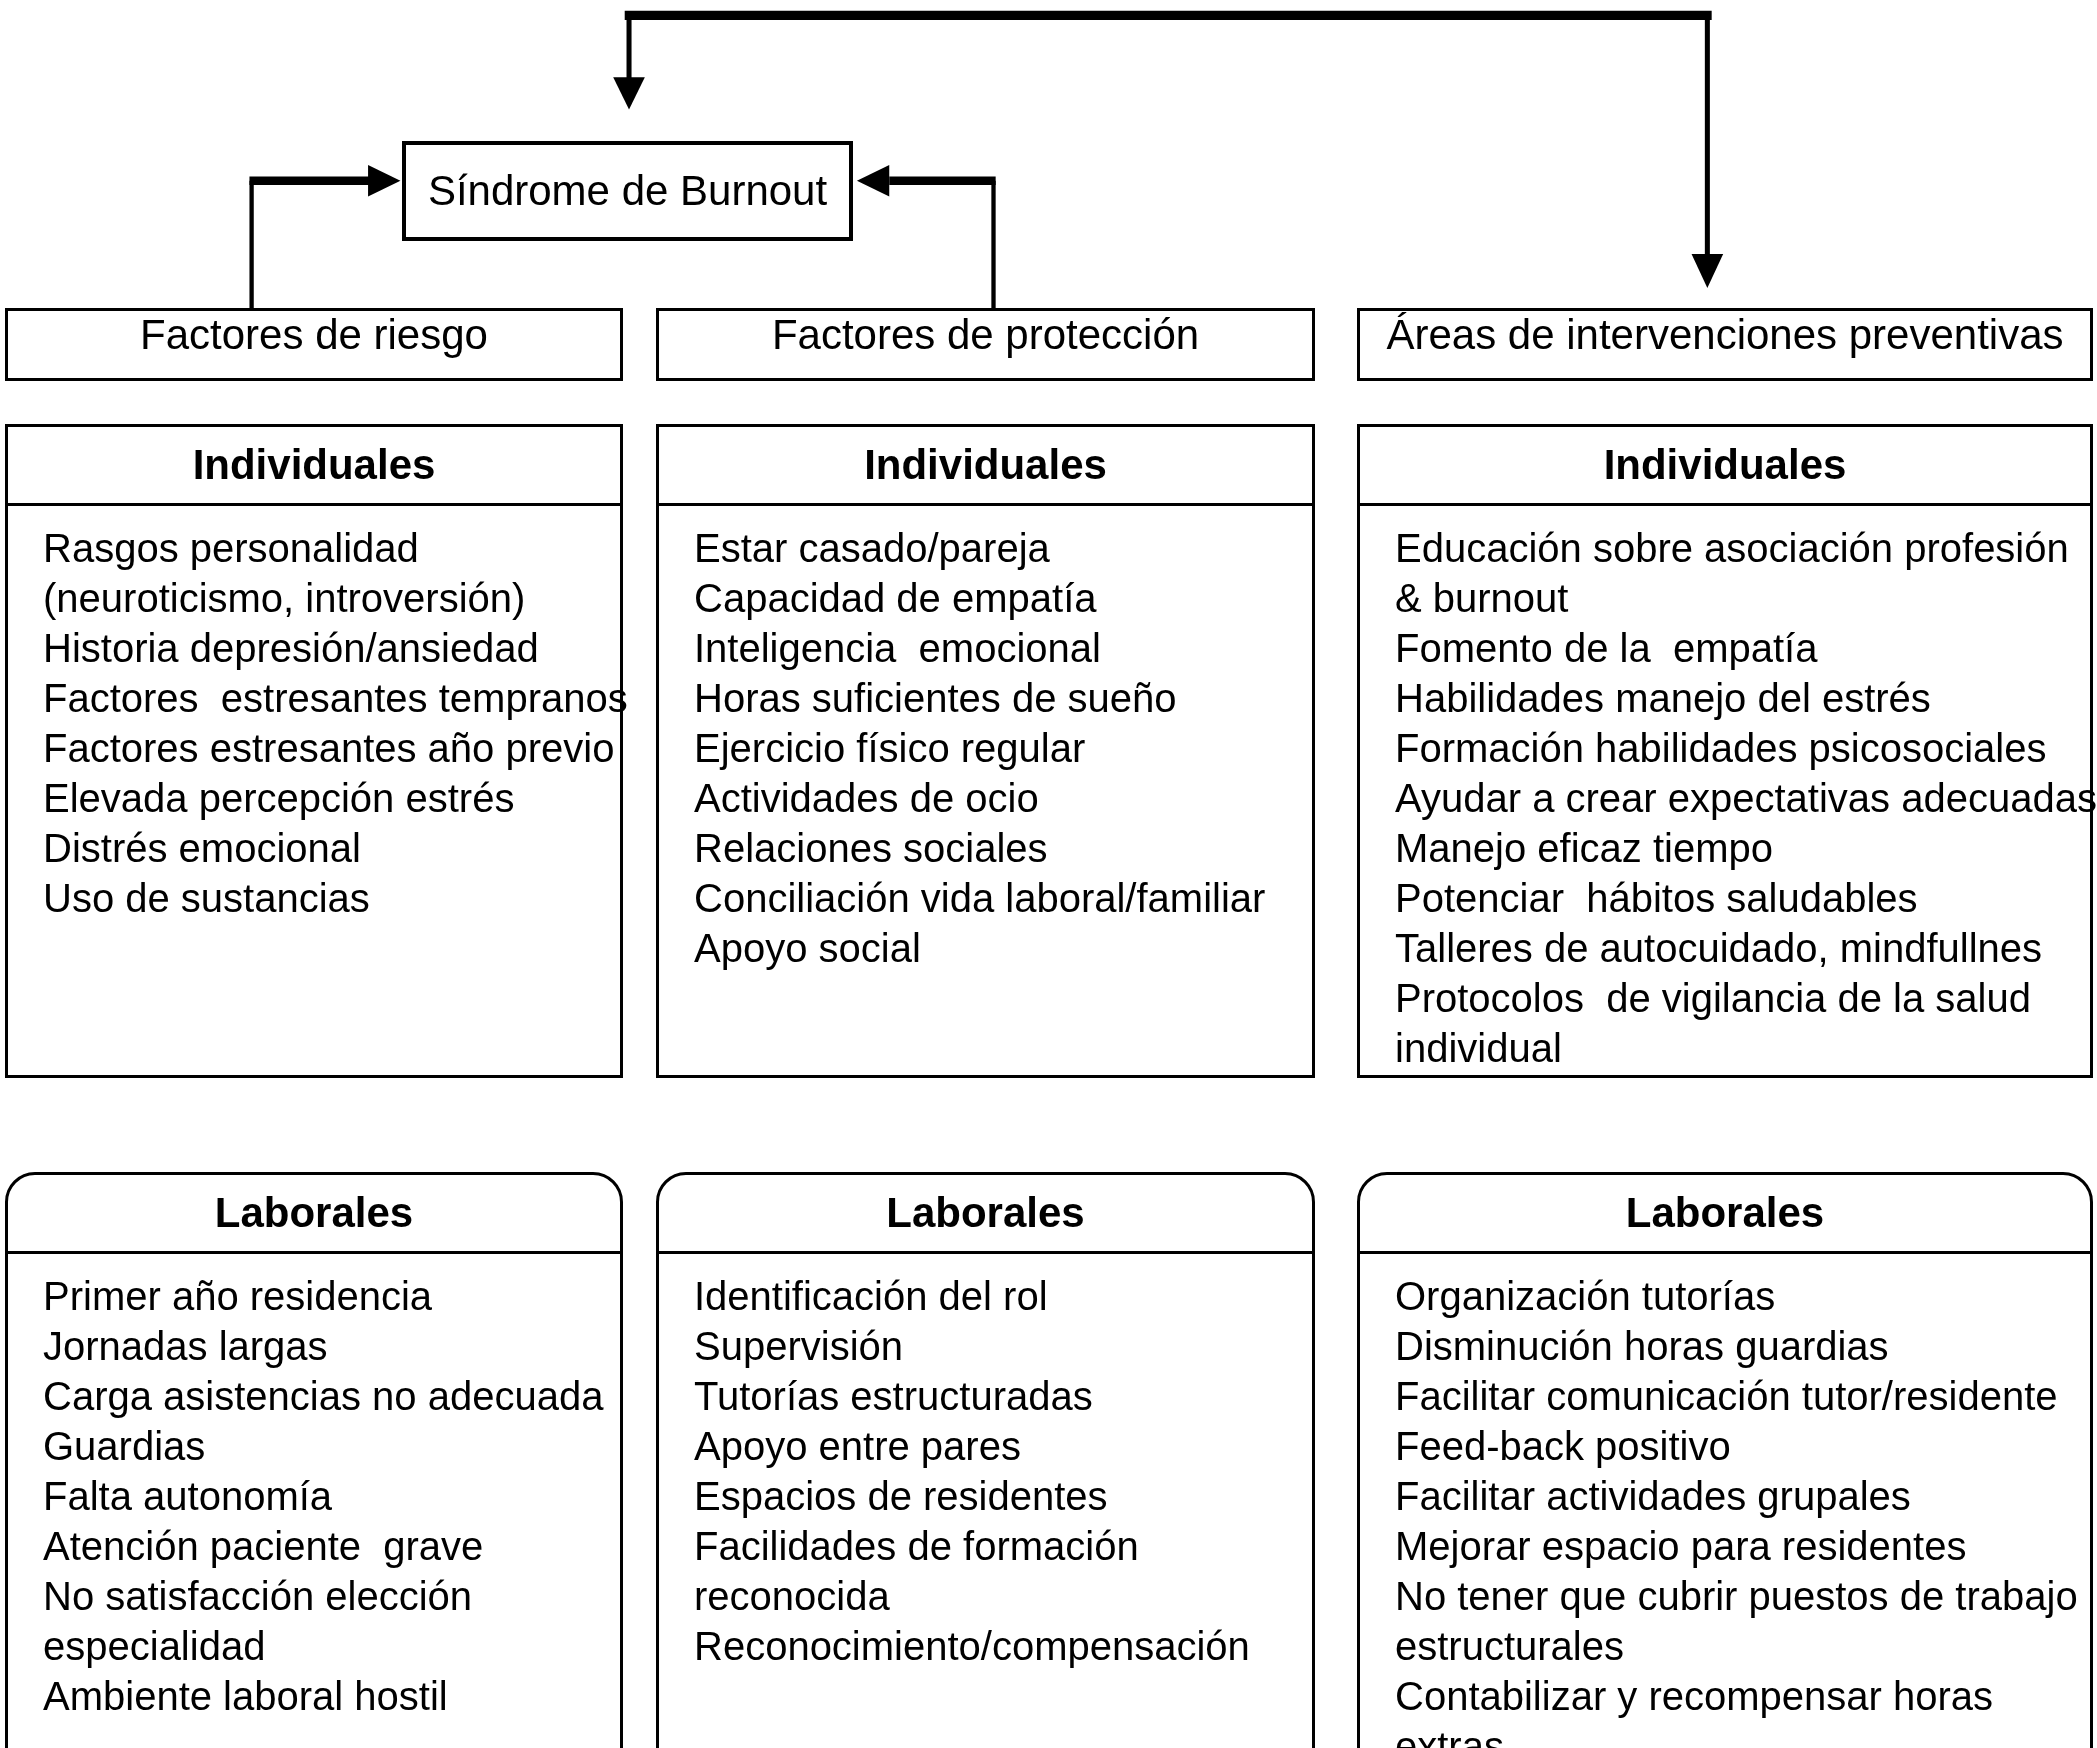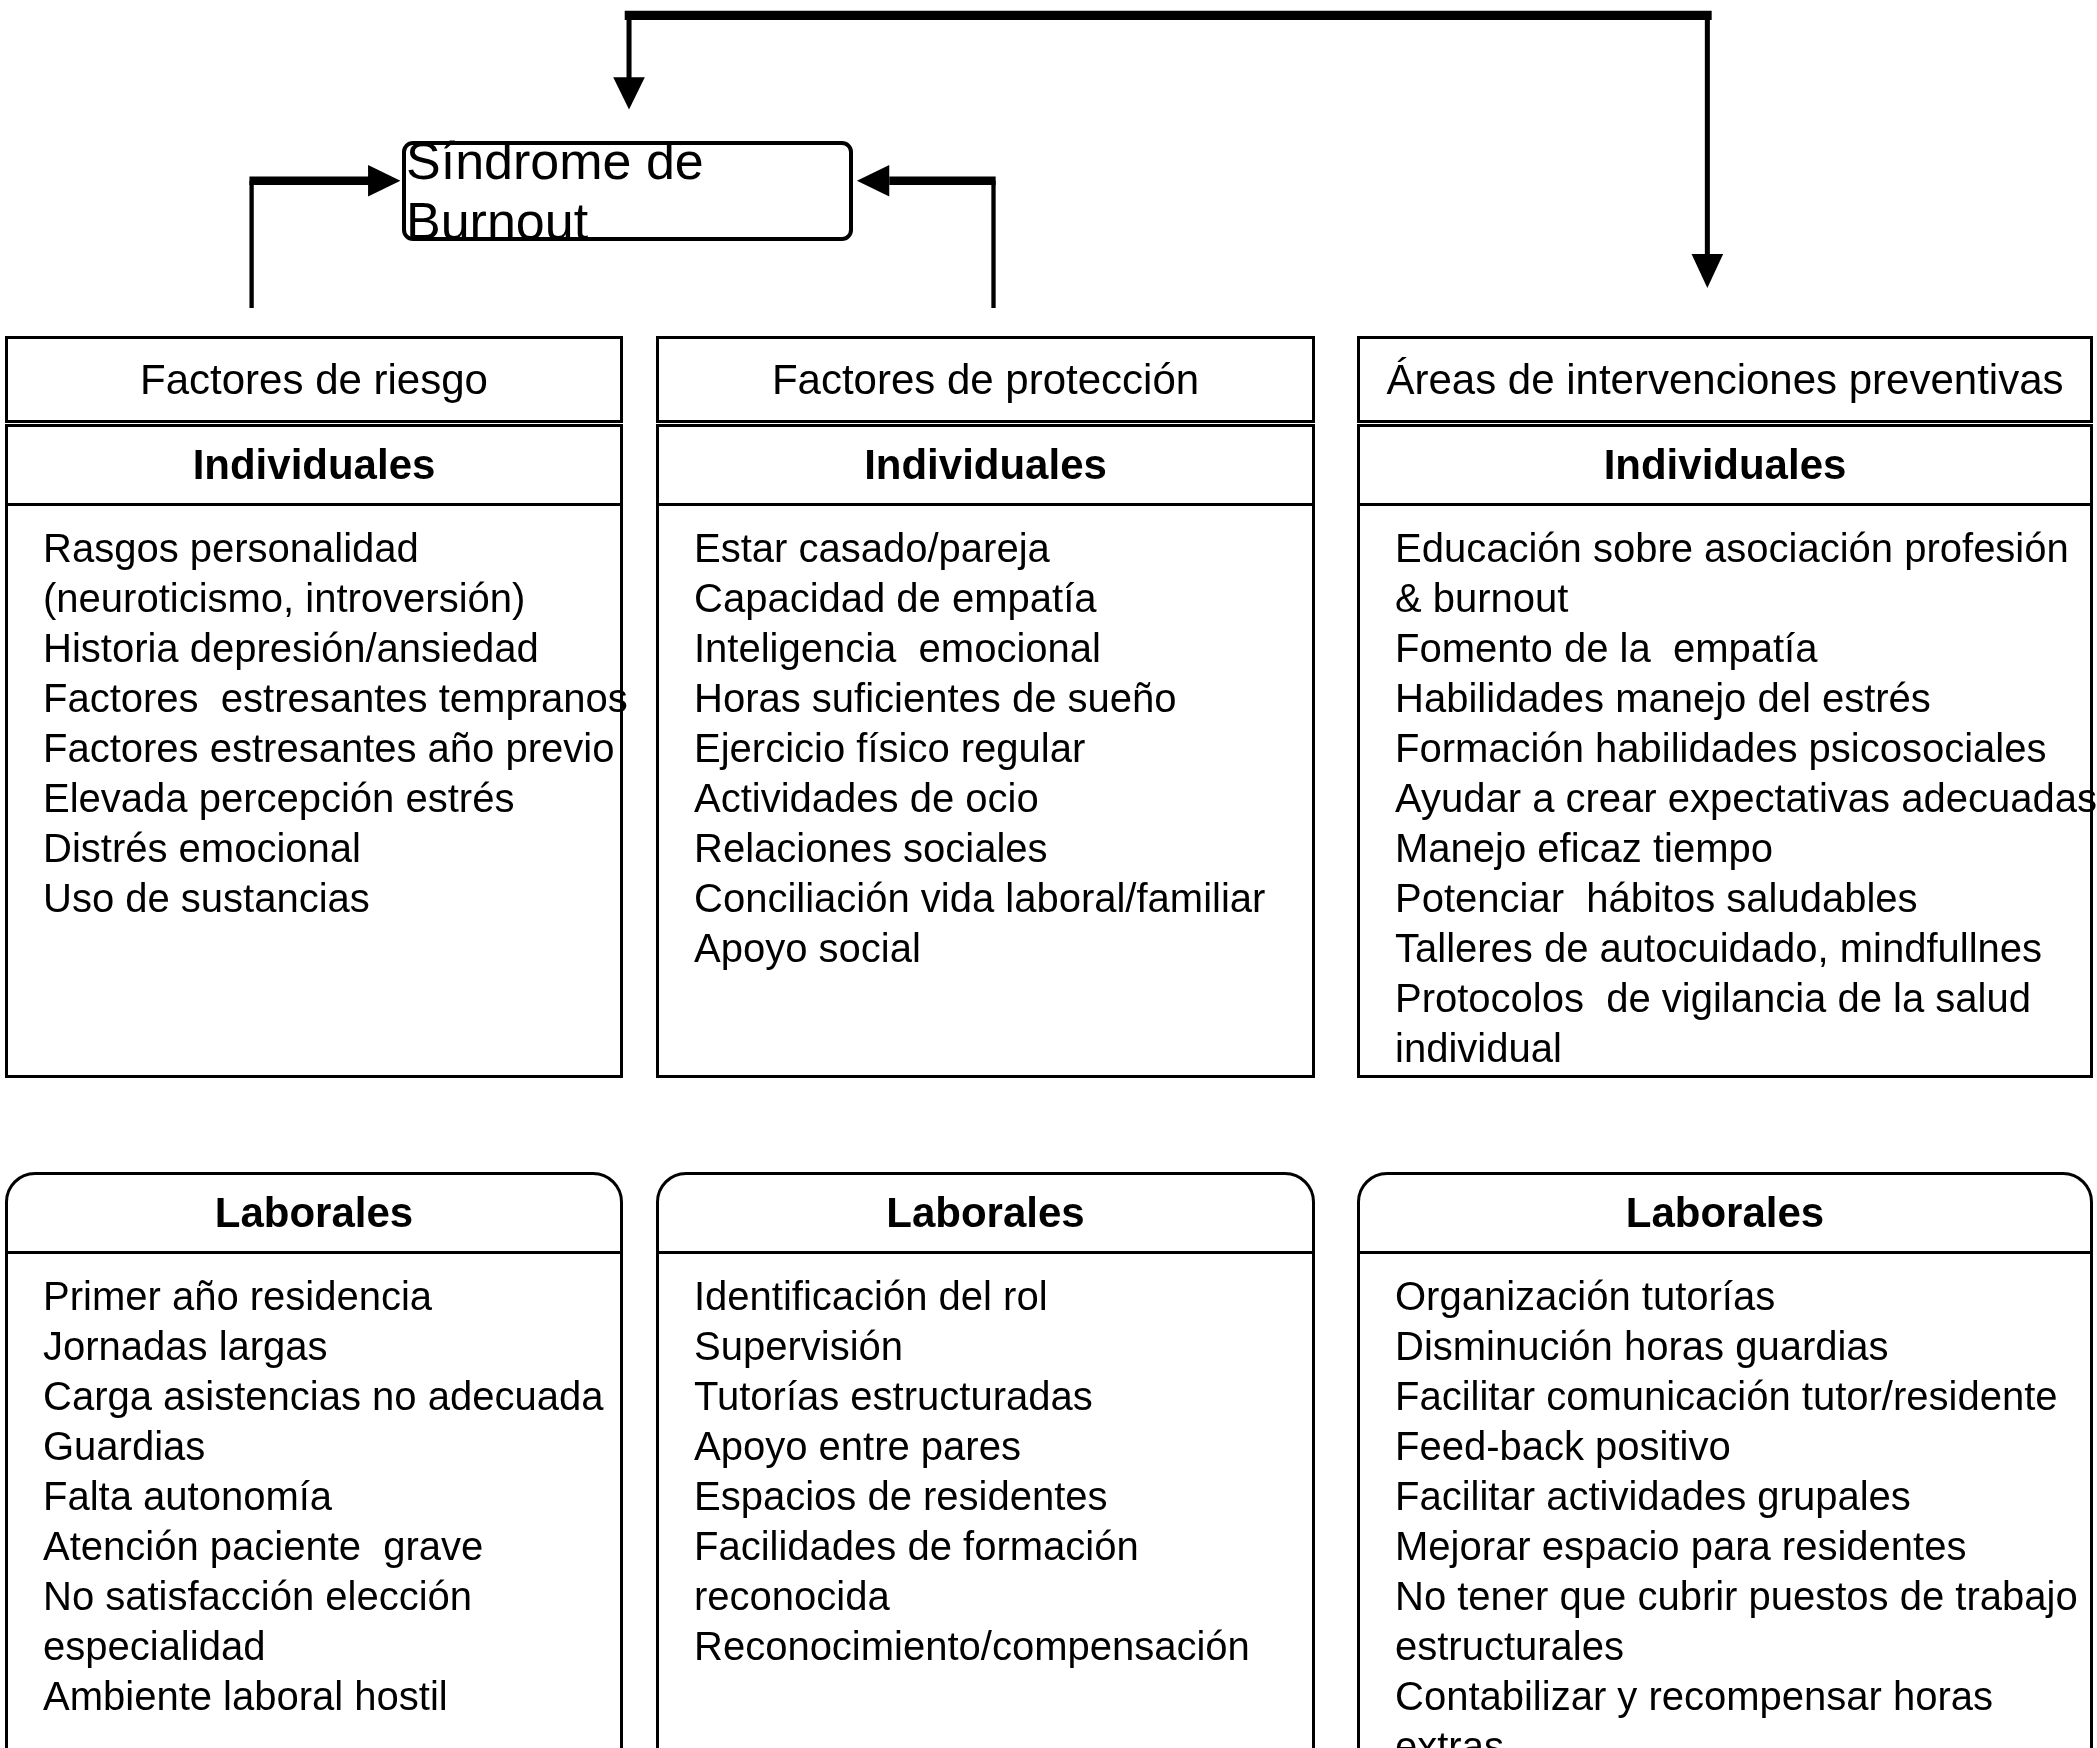--- a/index.html
+++ b/index.html
@@ -30,34 +30,32 @@
   }
   .title-box {
     left: 402px;
     top: 141px;
     width: 451px;
     height: 100px;
     border-width: 4.3px;
     display: flex;
     align-items: center;
     justify-content: center;
-    font-size: 52px;
-    border-radius: 11px;
+    font-size: 42px;
   }
   .col1 { left: 5px;    width: 618px;  }
   .col2 { left: 656px;  width: 659px;  }
   .col3 { left: 1357px; width: 736px; }
   .header-box {
     top: 308px;
-    height: 87px;
+    height: 73px;
     display: flex;
-    align-items: center;
+    align-items: flex-start;
     justify-content: center;
     font-size: 42px;
-    margin-top: 28px;
   }
   .compartment.indiv { top: 424px;  height: 654px; }
   .compartment.labor { top: 1172px; height: 638px; border-radius: 30px; }
   .compartment-header {
     height: 76px;
     border-bottom: 3.6px solid #000000;
     display: flex;
     align-items: center;
     justify-content: center;
     font-size: 42px;

